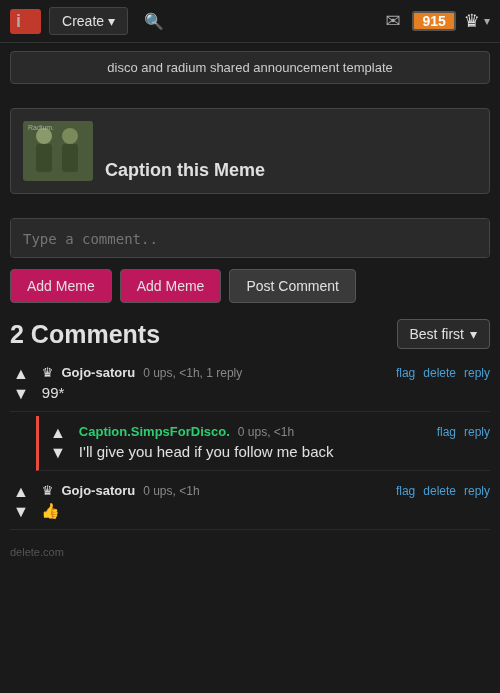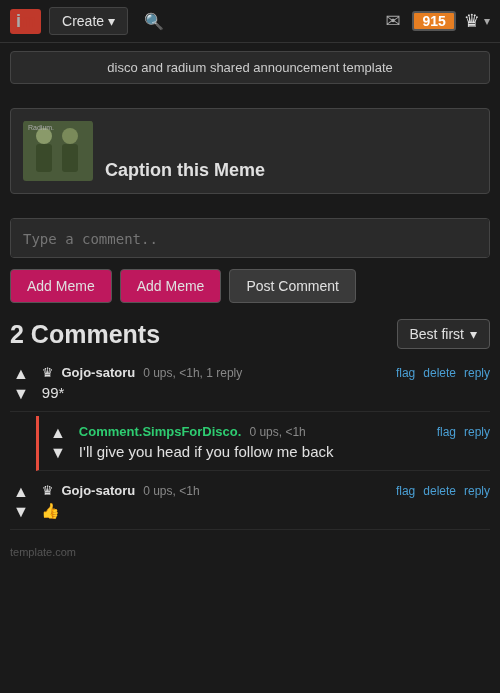--- a/index.html
+++ b/index.html
@@ -345,21 +345,21 @@
 </div>
 
 <div class="comment-item reply-indent">
   <div style="display:flex; align-items:flex-start; gap:6px;">
     <div class="vote-controls">
       <button class="vote-up">▲</button>
       <button class="vote-down">▼</button>
     </div>
     <div class="comment-content">
       <div class="comment-header-row">
-        <span class="comment-author author-radium">Comment.SimpsForDisco.</span>
+        <span class="comment-author author-radium">Caption.SimpsForDisco.</span>
         <span class="comment-stats">0 ups, &lt;1h</span>
         <div class="comment-actions">
           <a class="action-link">flag</a>
           <a class="action-link">reply</a>
         </div>
       </div>
       <div class="comment-text">I'll give you head if you follow me back</div>
     </div>
   </div>
 </div>
@@ -380,14 +380,14 @@
           <a class="action-link">delete</a>
           <a class="action-link">reply</a>
         </div>
       </div>
       <div class="comment-text">👍</div>
     </div>
   </div>
 </div>
 
 <div class="imgflip-footer">
-  <span>template.com</span>
+  <span>delete.com</span>
 </div>
 
 </body></html>

